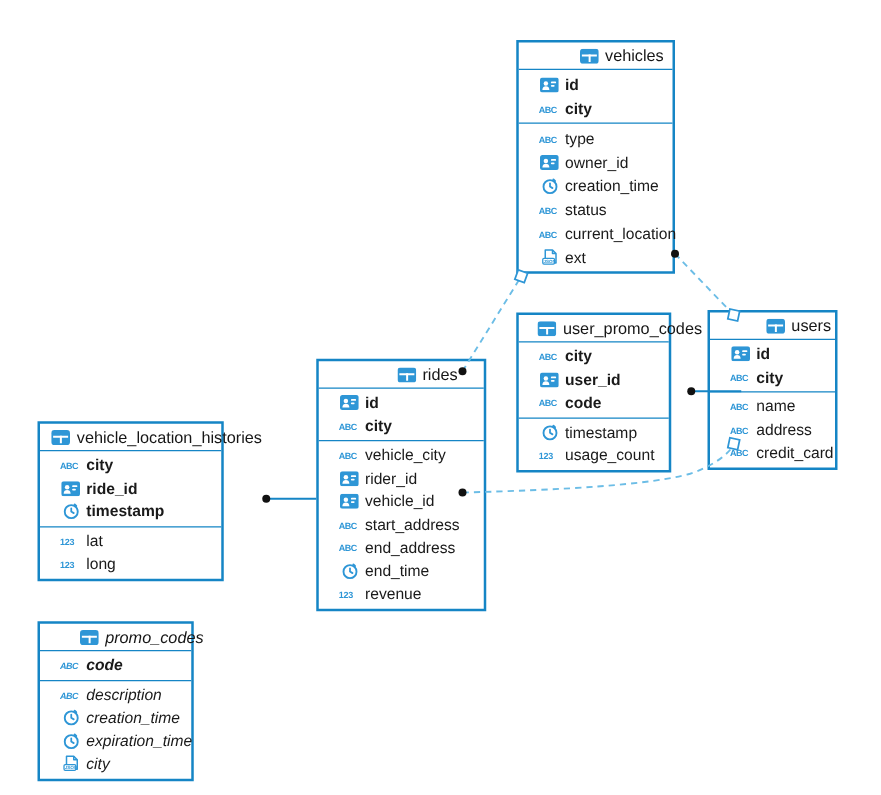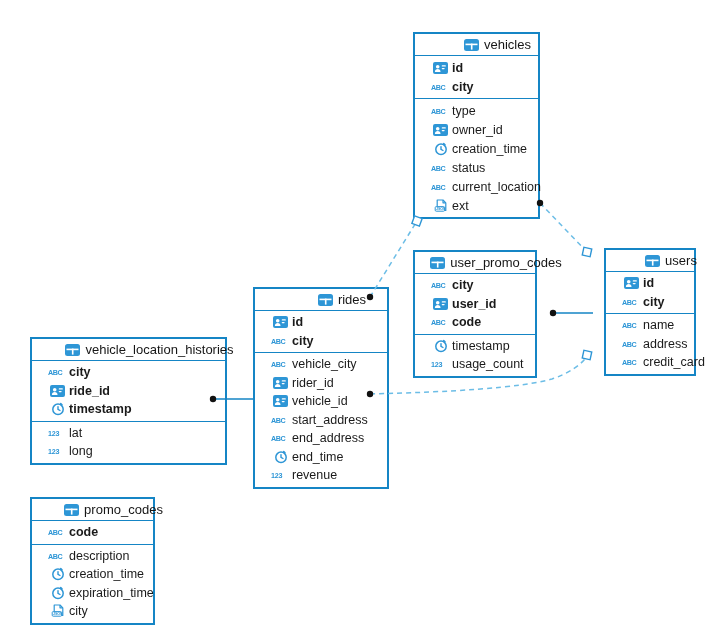--- a/index.html
+++ b/index.html
@@ -14,21 +14,21 @@
 
   .tbl{position:absolute;border:2px solid var(--accent);background:#fff;box-sizing:border-box;}
   .tbl-header{height:21px;display:flex;align-items:center;justify-content:center;gap:5px;
               border-bottom:1.5px solid var(--accent);padding-left:42px;}
   .tbl-name{font-size:13px;color:#161616;white-space:nowrap;}
   .sec{padding:2px 12px;}
   .sec-pk{border-bottom:1.5px solid var(--accent);}
   .col-row{height:18.5px;display:flex;align-items:center;padding:0 4px;gap:4px;white-space:nowrap;}
   .col-label{font-size:12.5px;color:var(--text);}
   .sec-pk .col-label{font-weight:700;}
-  .type-icon{width:17px;min-width:17px;height:14px;display:flex;align-items:center;justify-content:flex-end;}
+  .type-icon{width:17px;min-width:17px;height:14px;display:flex;align-items:center;justify-content:center;}
   .tbl-icon{display:flex;align-items:center;}
 
   
   [data-name="table-vehicles"] .col-row{height:19px;}
 
   #relations-layer{position:absolute;left:0;top:0;pointer-events:none;}
   #relations-layer path.rel{pointer-events:stroke;}
 </style>
 </head>
 <body>
@@ -183,21 +183,21 @@
         <div class="col-row" data-name="column-usage-count">
           <span class="type-icon" data-name="number-type-icon">
             <svg width="17" height="10" viewBox="0 0 17 10">
               <text x="0" y="8.2" font-family="Liberation Sans, sans-serif" font-size="7.2" font-weight="bold" fill="#2e96d6" letter-spacing="-0.2">123</text>
             </svg>
           </span>
           <span class="col-label" data-name="column-label">usage_count</span>
         </div>
       </div>
     </div>
-    <div class="tbl" data-name="table-users" style="left: 604px; top: 248px; width: 92px;">
+    <div class="tbl" data-name="table-users" style="left: 566px; top: 248px; width: 104px;">
       <div class="tbl-header" data-name="table-header">
         <span class="tbl-icon" data-name="table-icon">
           <svg width="15" height="12" viewBox="0 0 15 12">
             <rect width="15" height="12" rx="2.5" fill="#2e96d6"></rect>
             <rect x="1.5" y="4.6" width="12" height="1.6" fill="#fff"></rect>
             <rect x="6.9" y="4.6" width="1.6" height="6" fill="#fff"></rect>
           </svg>
         </span>
         <span class="tbl-name" data-name="table-title">users</span>
       </div>
@@ -345,21 +345,21 @@
         <div class="col-row" data-name="column-revenue">
           <span class="type-icon" data-name="number-type-icon">
             <svg width="17" height="10" viewBox="0 0 17 10">
               <text x="0" y="8.2" font-family="Liberation Sans, sans-serif" font-size="7.2" font-weight="bold" fill="#2e96d6" letter-spacing="-0.2">123</text>
             </svg>
           </span>
           <span class="col-label" data-name="column-label">revenue</span>
         </div>
       </div>
     </div>
-    <div class="tbl" data-name="table-vehicle-location-histories" style="left: 30px; top: 337px; width: 197px;">
+    <div class="tbl" data-name="table-vehicle-location-histories" style="left: 30px; top: 337px; width: 149px;">
       <div class="tbl-header" data-name="table-header">
         <span class="tbl-icon" data-name="table-icon">
           <svg width="15" height="12" viewBox="0 0 15 12">
             <rect width="15" height="12" rx="2.5" fill="#2e96d6"></rect>
             <rect x="1.5" y="4.6" width="12" height="1.6" fill="#fff"></rect>
             <rect x="6.9" y="4.6" width="1.6" height="6" fill="#fff"></rect>
           </svg>
         </span>
         <span class="tbl-name" data-name="table-title">vehicle_location_histories</span>
       </div>
@@ -407,21 +407,21 @@
         <div class="col-row" data-name="column-long">
           <span class="type-icon" data-name="number-type-icon">
             <svg width="17" height="10" viewBox="0 0 17 10">
               <text x="0" y="8.2" font-family="Liberation Sans, sans-serif" font-size="7.2" font-weight="bold" fill="#2e96d6" letter-spacing="-0.2">123</text>
             </svg>
           </span>
           <span class="col-label" data-name="column-label">long</span>
         </div>
       </div>
     </div>
-    <div class="tbl" data-name="table-promo-codes" style="left: 30px; top: 497px; width: 125px;">
+    <div class="tbl" data-name="table-promo-codes" style="left: 30px; top: 497px; width: 125px; font-style: italic;">
       <div class="tbl-header" data-name="table-header">
         <span class="tbl-icon" data-name="table-icon">
           <svg width="15" height="12" viewBox="0 0 15 12">
             <rect width="15" height="12" rx="2.5" fill="#2e96d6"></rect>
             <rect x="1.5" y="4.6" width="12" height="1.6" fill="#fff"></rect>
             <rect x="6.9" y="4.6" width="1.6" height="6" fill="#fff"></rect>
           </svg>
         </span>
         <span class="tbl-name" data-name="table-title">promo_codes</span>
       </div>

